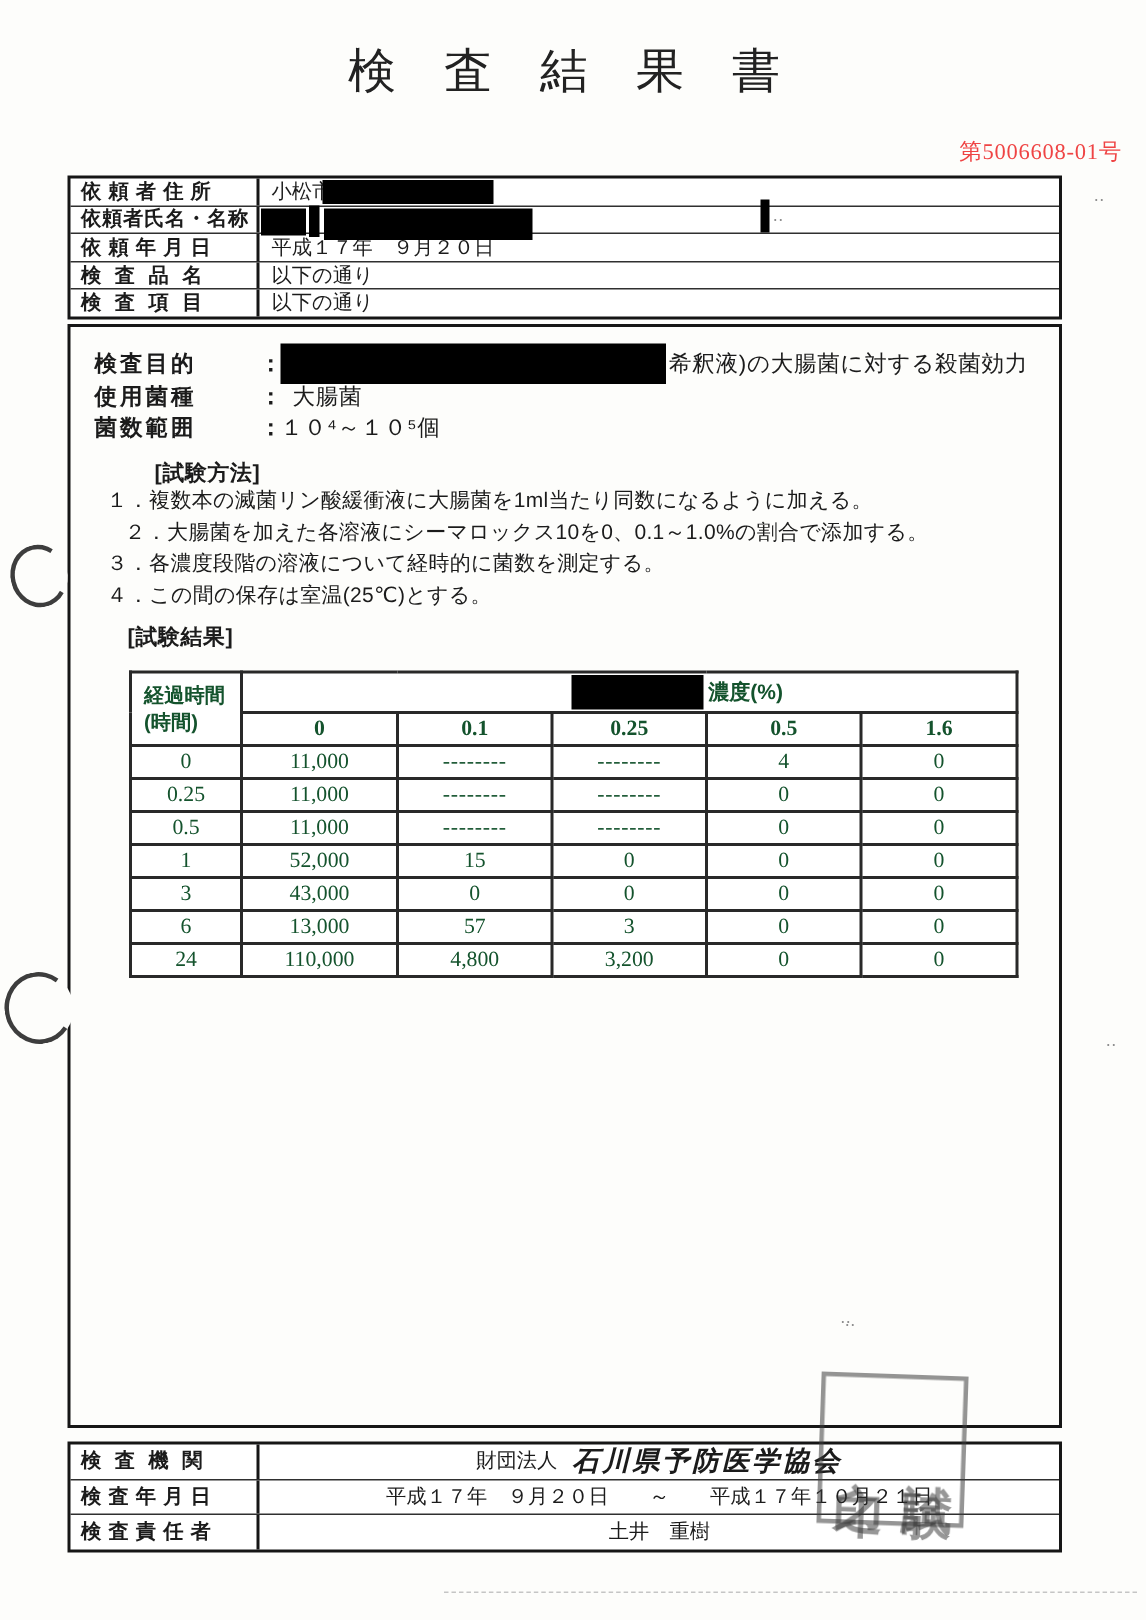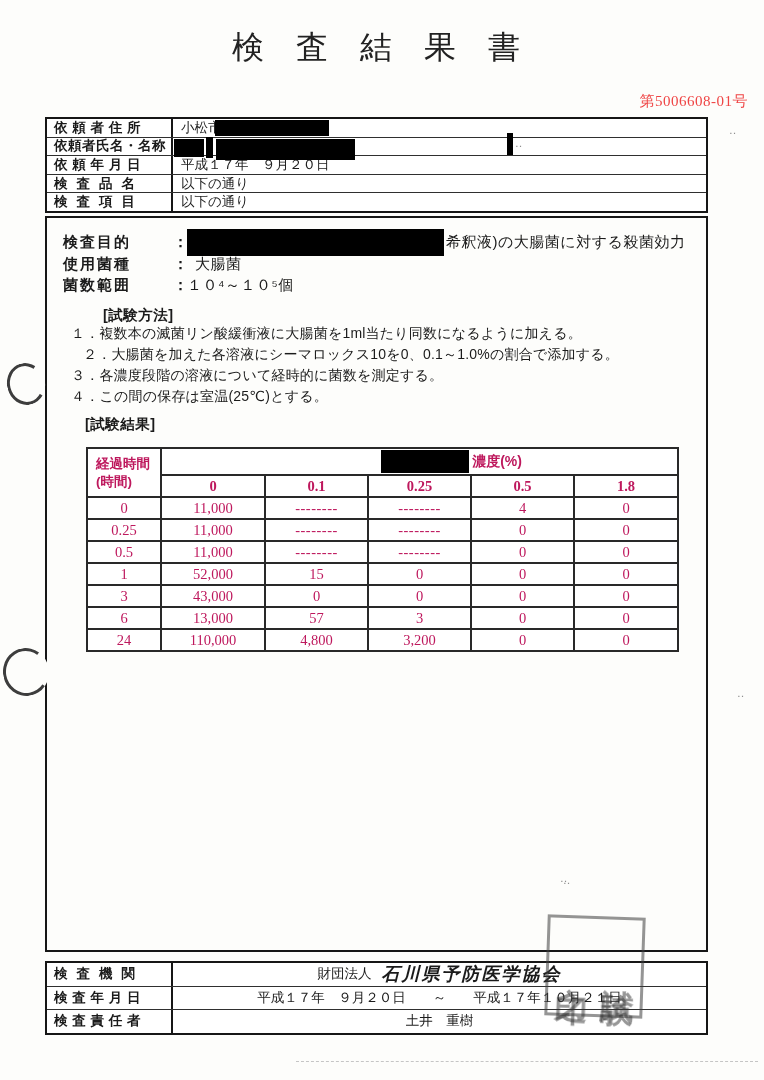--- a/index.html
+++ b/index.html
@@ -50,21 +50,21 @@
   .m-head{position:absolute;left:8px;font-size:14.5px;font-weight:700;letter-spacing:.5px;padding-left:48px;}
   .m-item{position:absolute;left:24px;font-size:14px;font-weight:500;letter-spacing:.2px;white-space:pre;}
   .r-head{position:absolute;left:38px;top:197px;font-size:14.5px;font-weight:700;letter-spacing:.5px;}
   
   .res-table{
     position:absolute;left:39px;top:229px;width:591px;border-collapse:collapse;table-layout:fixed;
     background:#fff;border:1px solid #222;
   }
   .res-table td{
     border:2px solid #292929;text-align:center;padding:0;
-    font-family:"Liberation Serif","DejaVu Serif",serif;font-size:14.5px;color:#be185d;
+    font-family:"Liberation Serif","DejaVu Serif",serif;font-size:14.5px;color:#14532d;
   }
   .hr1 td{height:25px;}
   .hr2 td{height:20px;font-weight:700;font-size:14.5px;}
   .dr td{height:20px;font-weight:500;}
   .rt-time{text-align:left !important;padding-left:8px !important;
     font-family:"Liberation Sans","DejaVu Sans",sans-serif !important;
     font-size:13.5px !important;font-weight:700;line-height:1.3;}
   .rt-span{text-align:right;margin-left:12px;}
   .redact-h{display:inline-block;width:88px;height:23px;background:#000;vertical-align:middle;margin-left:64px;}
   .conc-lab{font-family:"Liberation Sans","DejaVu Sans",sans-serif;font-size:14px;font-weight:700;margin-left:3px;vertical-align:middle;}
@@ -161,21 +161,21 @@
             <div>経過時間</div>
             <div>(時間)</div>
           </td>
           <td class="rt-span" colspan="5"><span class="redact-h"></span><span class="conc-lab">濃度(%)</span></td>
         </tr>
         <tr class="hr2">
           <td>0</td>
           <td>0.1</td>
           <td>0.25</td>
           <td>0.5</td>
-          <td>1.8</td>
+          <td>1.6</td>
         </tr>
         <tr class="dr">
           <td>0</td>
           <td>11,000</td>
           <td class="dash">--------</td>
           <td class="dash">--------</td>
           <td>4</td>
           <td>0</td>
         </tr>
         <tr class="dr">

